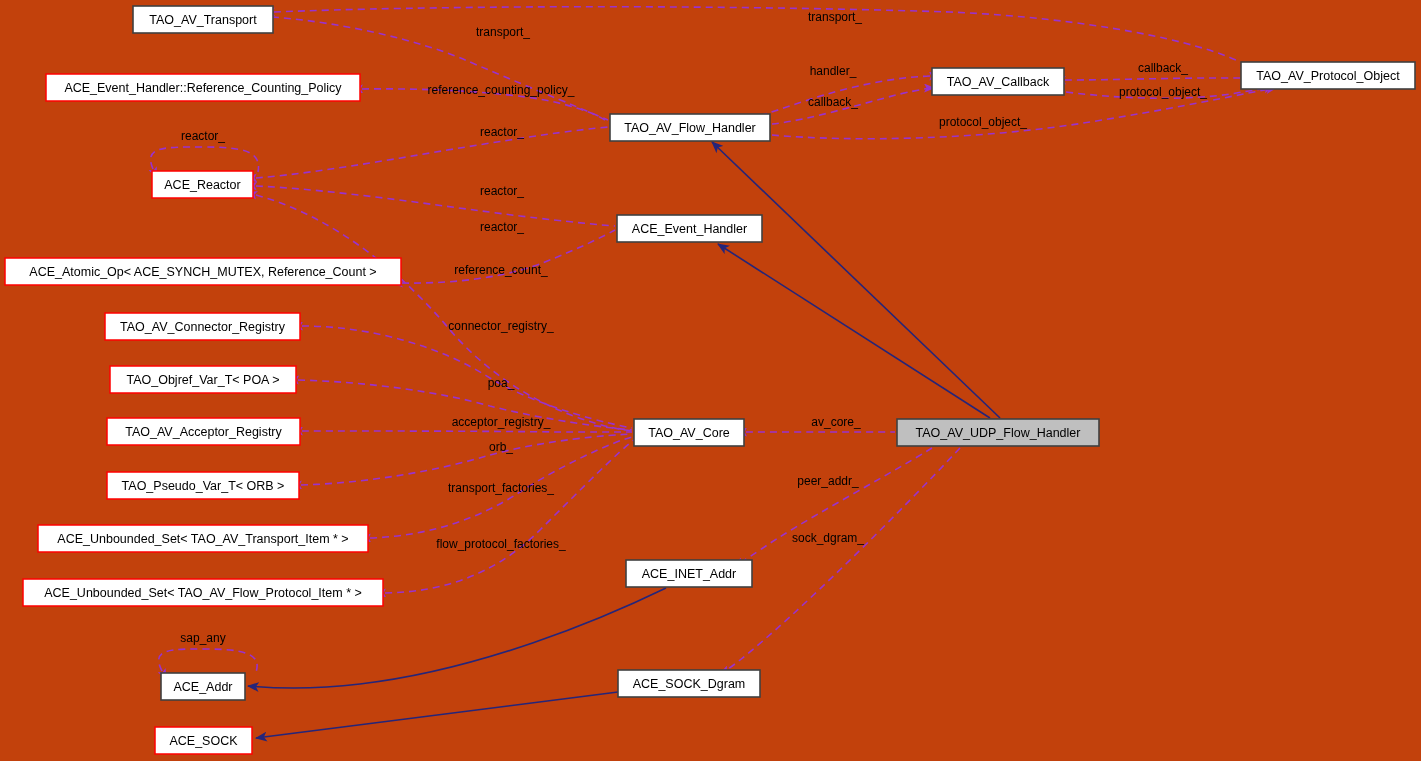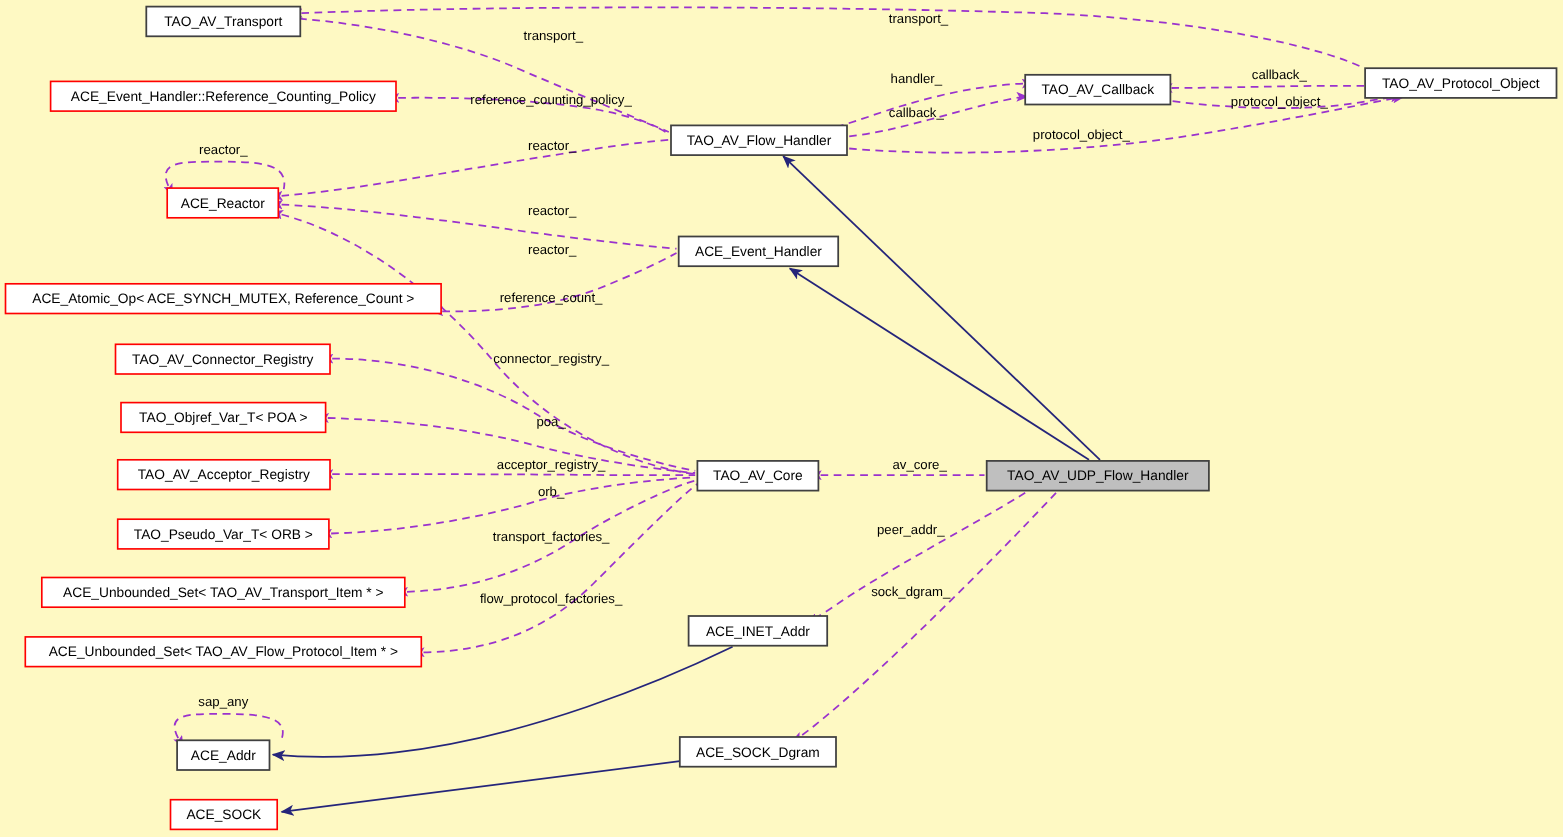--- a/index.html
+++ b/index.html
@@ -7,21 +7,21 @@
     padding: 0;
     background: #ffffff;
   }
   body {
     font-family: "Liberation Sans", sans-serif;
   }
   #diagram-root {
     position: relative;
     width: 1421px;
     height: 761px;
-    background: #fef9c3;
+    background: #c2410c;
     overflow: hidden;
   }
   svg#graph {
     position: absolute;
     left: 0;
     top: 0;
     width: 1421px;
     height: 761px;
     display: block;
   }

